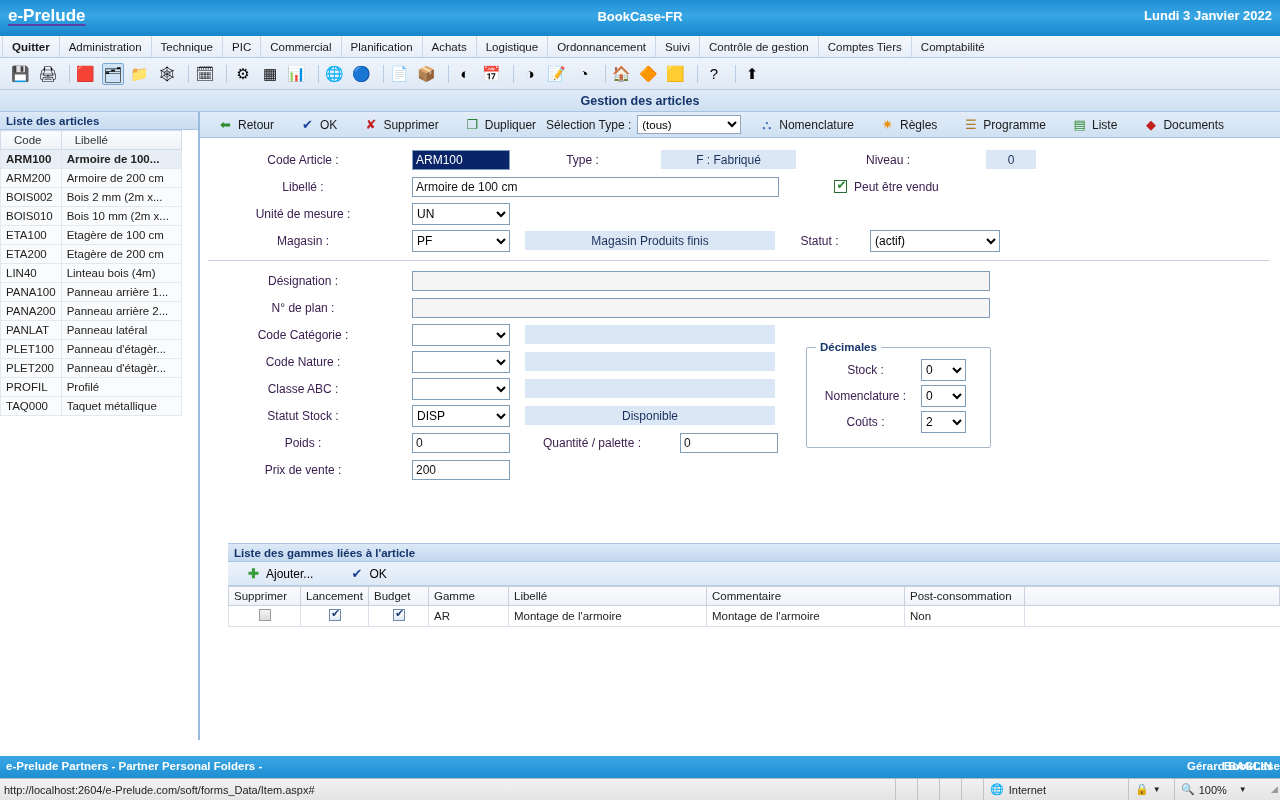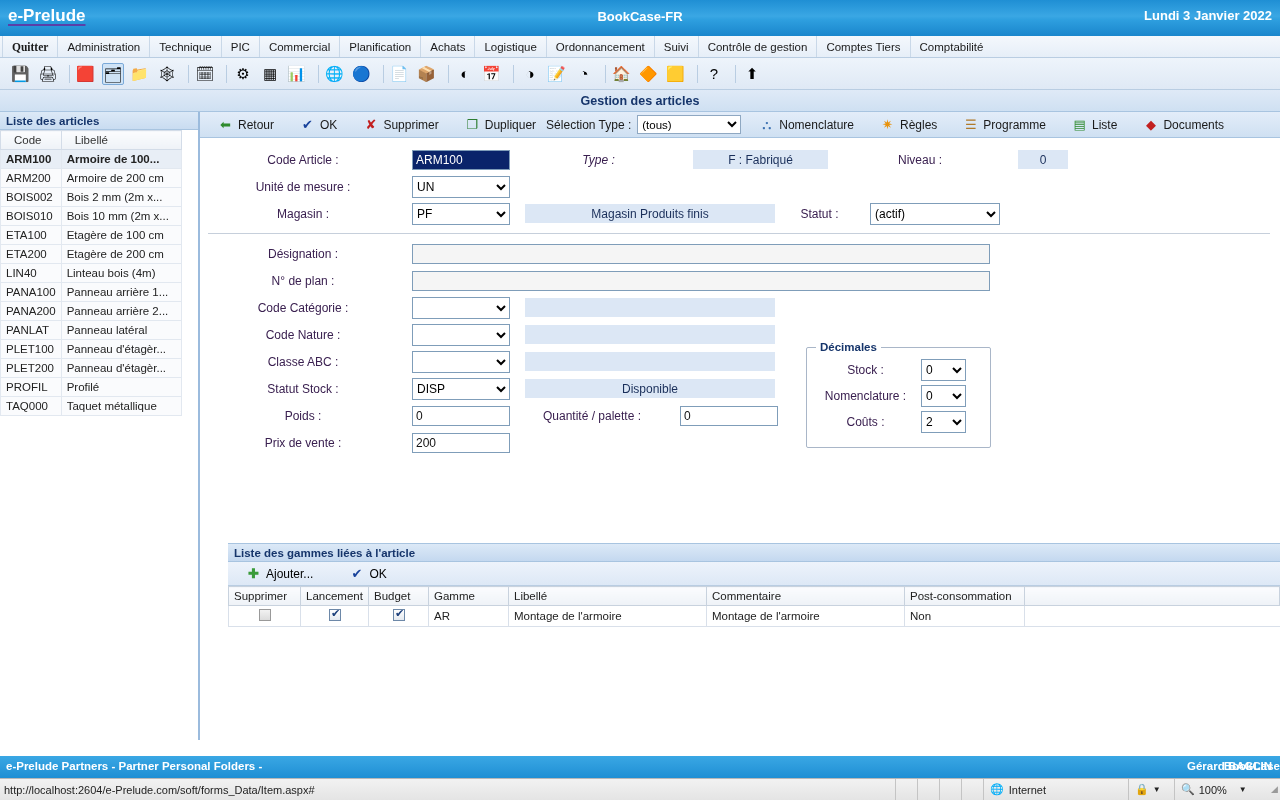--- a/index.html
+++ b/index.html
@@ -45,21 +45,21 @@
   }
   .menu-item {
     display: flex; align-items: center;
     padding: 0 9px;
     font-size: 11.5px;
     color: #1a1a1a;
     border-left: 1px solid #c9d8e8;
     cursor: default;
     white-space: nowrap;
   }
-  .menu-item:first-child { font-weight: bold; font-family: Liberation Serif, serif; }
+  .menu-item:first-child { font-weight: bold; }
 
   
   .icontoolbar {
     height: 32px;
     background: linear-gradient(to bottom, #eef4fb 0%, #dfe9f5 100%);
     border-bottom: 1px solid #b9cde2;
     display: flex; align-items: center;
     padding-left: 10px;
   }
   .tbicon {
@@ -456,26 +456,33 @@
           <span class="ai" style="color:#c22020;">◆</span>
           <span>Documents</span>
         </div>
       </div>
 
       <div class="form">
 
         <div class="row">
           <div class="lbl" style="width:212px;">Code Article :</div>
           <input class="txt hl" style="width: 98px; background: rgb(10, 36, 106); color: rgb(255, 255, 255);" value="ARM100">
-          <div class="lbl" style="width:183px;font-style:italic;">Type :</div>
+          <div class="lbl" style="width:151px;">Type :</div>
           <div class="flat" style="width:135px;height:19px;">F : Fabriqué</div>
           <div class="lbl" style="width:190px;">Niveau :</div>
           <div class="flat" style="width:50px;height:19px;">0</div>
         </div>
 
+        <div class="row">
+          <div class="lbl" style="width:212px;">Libellé :</div>
+          <input class="txt" style="width: 367px;" value="Armoire de 100 cm">
+          <div style="width:55px;"></div>
+          <span class="cbgreen"></span>
+          <span style="margin-left:7px;font-size:12px;color:#3a2050;">Peut être vendu</span>
+        </div>
 
         <div class="row">
           <div class="lbl" style="width:212px;">Unité de mesure :</div>
           <select class="dd" style="width:98px;" id="dd-unite"><option value="UN">UN</option></select>
         </div>
 
         <div class="row">
           <div class="lbl" style="width:212px;">Magasin :</div>
           <select class="dd" style="width:98px;" id="dd-magasin"><option value="PF">PF</option></select>
           <div class="flat" style="width:250px;height:19px;margin-left:15px;">Magasin Produits finis</div>

